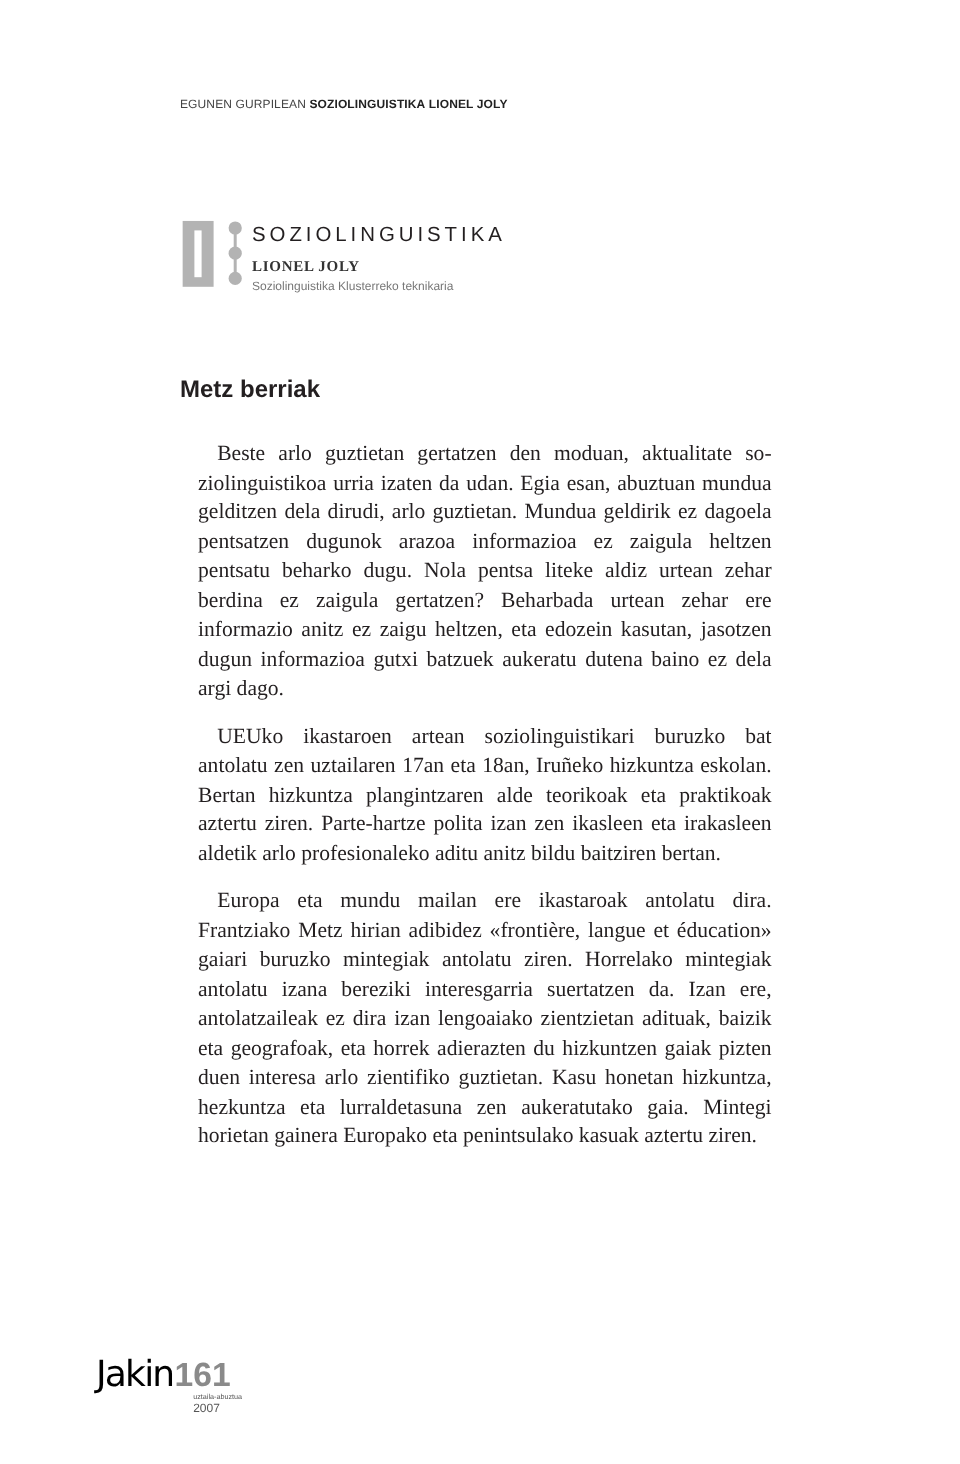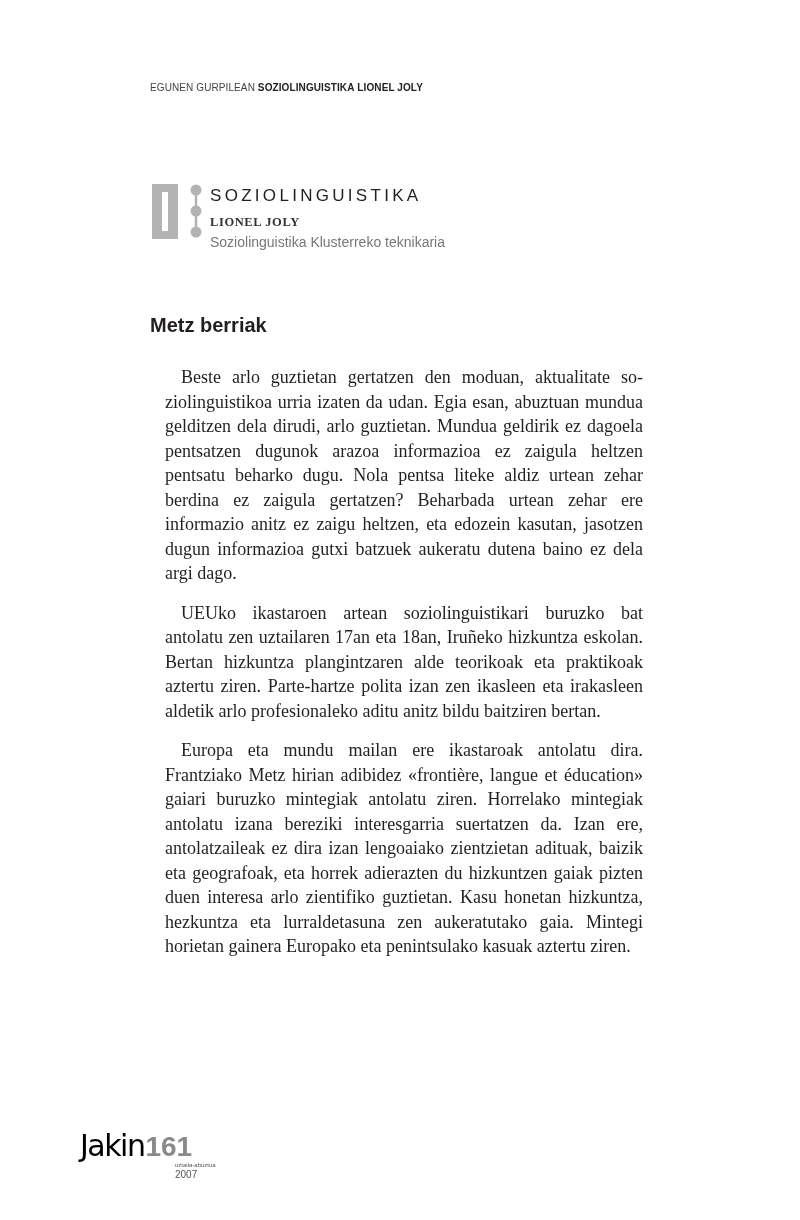--- a/index.html
+++ b/index.html
@@ -16,21 +16,21 @@
     font-family: "Liberation Sans", sans-serif; font-size: 17px; letter-spacing: 3.3px;
     color: #231f20; white-space: nowrap;
   }
   .author-name {
     position: absolute; left: 210px; top: 215px;
     font-family: "Liberation Serif", serif; font-size: 12.5px; font-weight: bold; letter-spacing: 0.6px;
     color: #333;
   }
   .author-role {
     position: absolute; left: 210px; top: 234px;
-    font-family: "Liberation Sans", sans-serif; font-size: 14px; color: #777; white-space: nowrap;
+    font-family: "Liberation Sans", sans-serif; font-size: 10px; color: #777; white-space: nowrap;
   }
   .article-title {
     position: absolute; left: 150px; top: 314px;
     font-family: "Liberation Sans", sans-serif; font-size: 20px; font-weight: bold; color: #231f20;
     margin: 0;
   }
   .body-text {
     position: absolute; left: 150px; top: 350px; width: 508px;
     font-family: "Liberation Serif", serif; font-size: 18px; line-height: 24.5px;
     color: #231f20; text-align: justify; hyphens: manual;
@@ -39,21 +39,21 @@
   .footer-logo { position: absolute; left: 80px; top: 1128px; white-space: nowrap; }
   .footer-logo .jakin {
     font-family: "DejaVu Sans", sans-serif; font-size: 30px; color: #000000; letter-spacing: -1.5px;
     font-weight: normal;
   }
   .footer-logo .issue {
     font-family: "Liberation Sans", sans-serif; font-size: 28px; font-weight: bold; color: #8a8a8a;
     margin-left: 1px;
   }
   .footer-date {
-    position: absolute; left: 175px; top: 1162px;
+    position: absolute; left: 161px; top: 1162px;
     font-family: "Liberation Sans", sans-serif; color: #555; line-height: 1;
   }
   .footer-date .months { font-size: 6px; display: block; margin-bottom: 2px; }
   .footer-date .year { font-size: 10px; display: block; }
 </style>
 </head>
 <body>
 
 <div class="running-head">
   <span>EGUNEN GURPILEAN</span>

